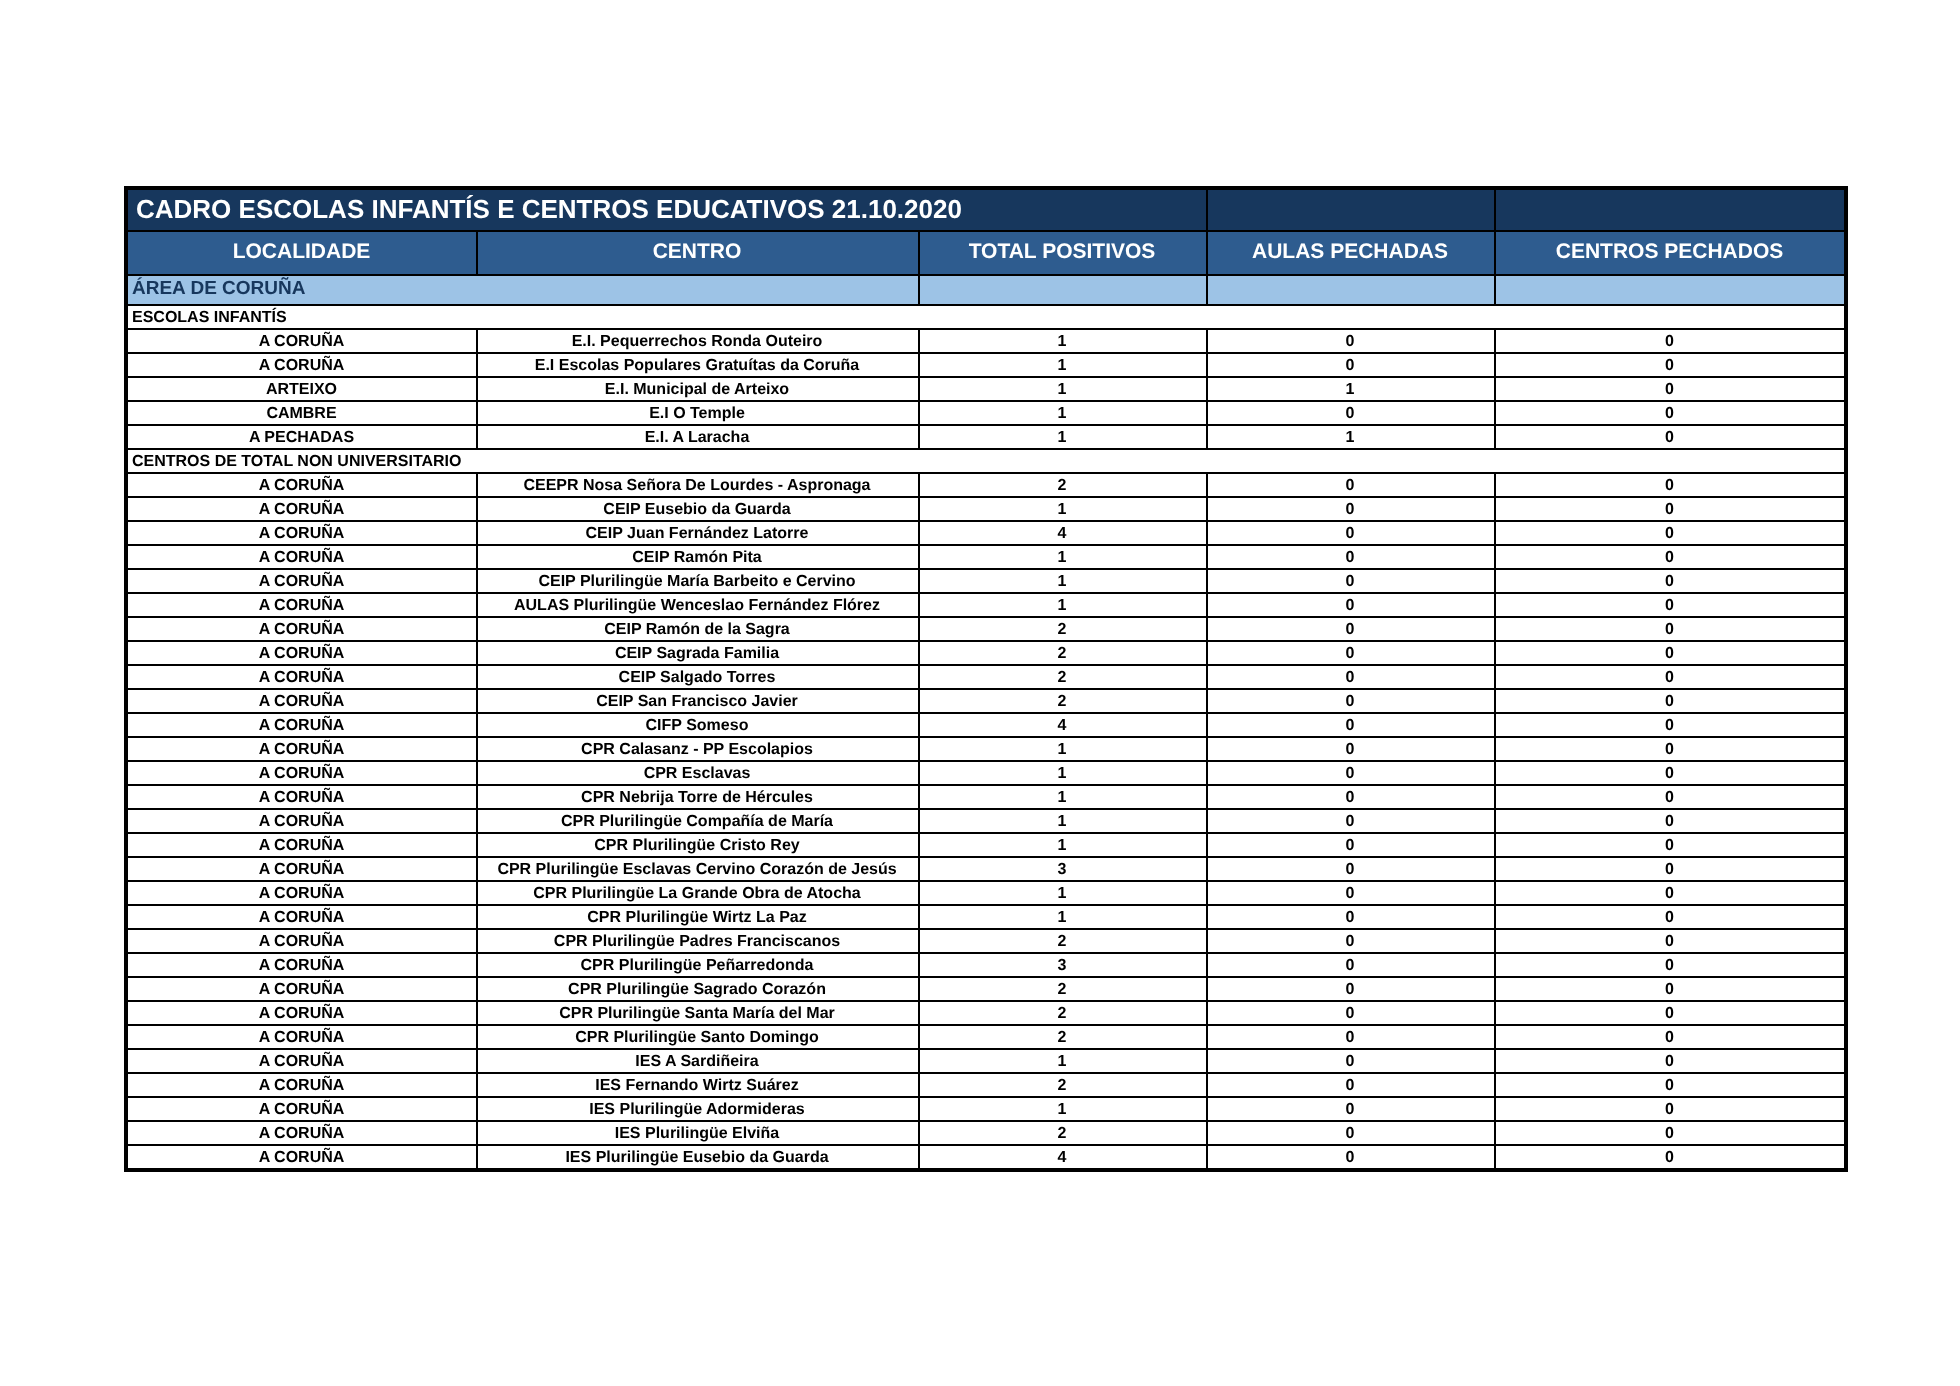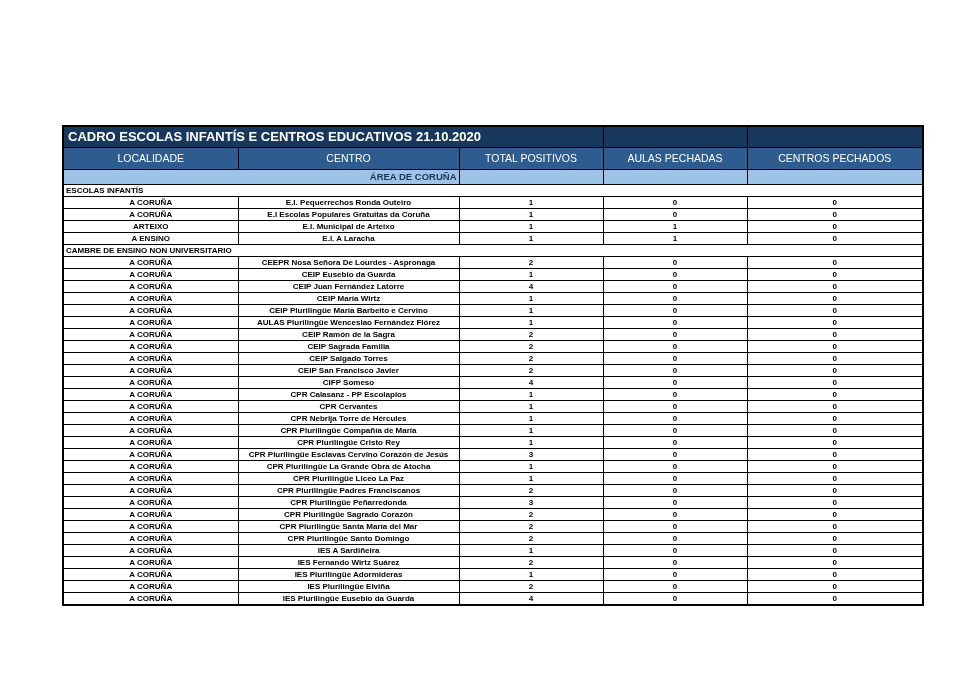--- a/index.html
+++ b/index.html
@@ -19,21 +19,20 @@
     position: absolute;
     left: 62px;
     top: 93px;
     width: 860px;
   }
   table.covid {
     border-collapse: collapse;
     table-layout: fixed;
     width: 860px;
     border: 2px solid #000000;
-    margin-top: 32px;
   }
   table.covid td, table.covid th {
     border: 1px solid #000000;
     padding: 0 2px;
     overflow: hidden;
     white-space: nowrap;
     box-sizing: border-box;
   }
   tr.title-row td {
     background: #17375D;
@@ -41,34 +40,34 @@
     font-weight: bold;
     font-size: 13px;
     height: 20px;
     line-height: 20px;
     text-align: left;
     padding-left: 4px;
   }
   tr.head-row th {
     background: #2E5C8F;
     color: #ffffff;
-    font-weight: normal;
+    font-weight: bold;
     font-size: 10.5px;
     height: 21px;
     line-height: 21px;
     text-align: center;
   }
   tr.area-row td {
     background: #9DC3E6;
     color: #17375D;
     font-weight: bold;
     font-size: 9.5px;
     height: 14px;
     line-height: 14px;
-    text-align: right;
+    text-align: left;
   }
   tr.section-row td {
     background: #ffffff;
     color: #000000;
     font-weight: bold;
     font-size: 8px;
     height: 11px;
     line-height: 11px;
     text-align: left;
   }
@@ -136,28 +135,35 @@
             <td class="num">0</td>
           </tr>
           <tr class="data-row">
             <td class="loc">ARTEIXO</td>
             <td class="centro">E.I. Municipal de Arteixo</td>
             <td class="num">1</td>
             <td class="num">1</td>
             <td class="num">0</td>
           </tr>
           <tr class="data-row">
-            <td class="loc">A ENSINO</td>
+            <td class="loc">CAMBRE</td>
+            <td class="centro">E.I O Temple</td>
+            <td class="num">1</td>
+            <td class="num">0</td>
+            <td class="num">0</td>
+          </tr>
+          <tr class="data-row">
+            <td class="loc">A PECHADAS</td>
             <td class="centro">E.I. A Laracha</td>
             <td class="num">1</td>
             <td class="num">1</td>
             <td class="num">0</td>
           </tr>
           <tr class="section-row">
-            <td colspan="5">CAMBRE DE ENSINO NON UNIVERSITARIO</td>
+            <td colspan="5">CENTROS DE TOTAL NON UNIVERSITARIO</td>
           </tr>
           <tr class="data-row">
             <td class="loc">A CORUÑA</td>
             <td class="centro">CEEPR Nosa Señora De Lourdes - Aspronaga</td>
             <td class="num">2</td>
             <td class="num">0</td>
             <td class="num">0</td>
           </tr>
           <tr class="data-row">
             <td class="loc">A CORUÑA</td>
@@ -168,21 +174,21 @@
           </tr>
           <tr class="data-row">
             <td class="loc">A CORUÑA</td>
             <td class="centro">CEIP Juan Fernández Latorre</td>
             <td class="num">4</td>
             <td class="num">0</td>
             <td class="num">0</td>
           </tr>
           <tr class="data-row">
             <td class="loc">A CORUÑA</td>
-            <td class="centro">CEIP María Wirtz</td>
+            <td class="centro">CEIP Ramón Pita</td>
             <td class="num">1</td>
             <td class="num">0</td>
             <td class="num">0</td>
           </tr>
           <tr class="data-row">
             <td class="loc">A CORUÑA</td>
             <td class="centro">CEIP Plurilingüe María Barbeito e Cervino</td>
             <td class="num">1</td>
             <td class="num">0</td>
             <td class="num">0</td>
@@ -231,21 +237,21 @@
           </tr>
           <tr class="data-row">
             <td class="loc">A CORUÑA</td>
             <td class="centro">CPR Calasanz - PP Escolapios</td>
             <td class="num">1</td>
             <td class="num">0</td>
             <td class="num">0</td>
           </tr>
           <tr class="data-row">
             <td class="loc">A CORUÑA</td>
-            <td class="centro">CPR Cervantes</td>
+            <td class="centro">CPR Esclavas</td>
             <td class="num">1</td>
             <td class="num">0</td>
             <td class="num">0</td>
           </tr>
           <tr class="data-row">
             <td class="loc">A CORUÑA</td>
             <td class="centro">CPR Nebrija Torre de Hércules</td>
             <td class="num">1</td>
             <td class="num">0</td>
             <td class="num">0</td>
@@ -273,21 +279,21 @@
           </tr>
           <tr class="data-row">
             <td class="loc">A CORUÑA</td>
             <td class="centro">CPR Plurilingüe La Grande Obra de Atocha</td>
             <td class="num">1</td>
             <td class="num">0</td>
             <td class="num">0</td>
           </tr>
           <tr class="data-row">
             <td class="loc">A CORUÑA</td>
-            <td class="centro">CPR Plurilingüe Liceo La Paz</td>
+            <td class="centro">CPR Plurilingüe Wirtz La Paz</td>
             <td class="num">1</td>
             <td class="num">0</td>
             <td class="num">0</td>
           </tr>
           <tr class="data-row">
             <td class="loc">A CORUÑA</td>
             <td class="centro">CPR Plurilingüe Padres Franciscanos</td>
             <td class="num">2</td>
             <td class="num">0</td>
             <td class="num">0</td>

